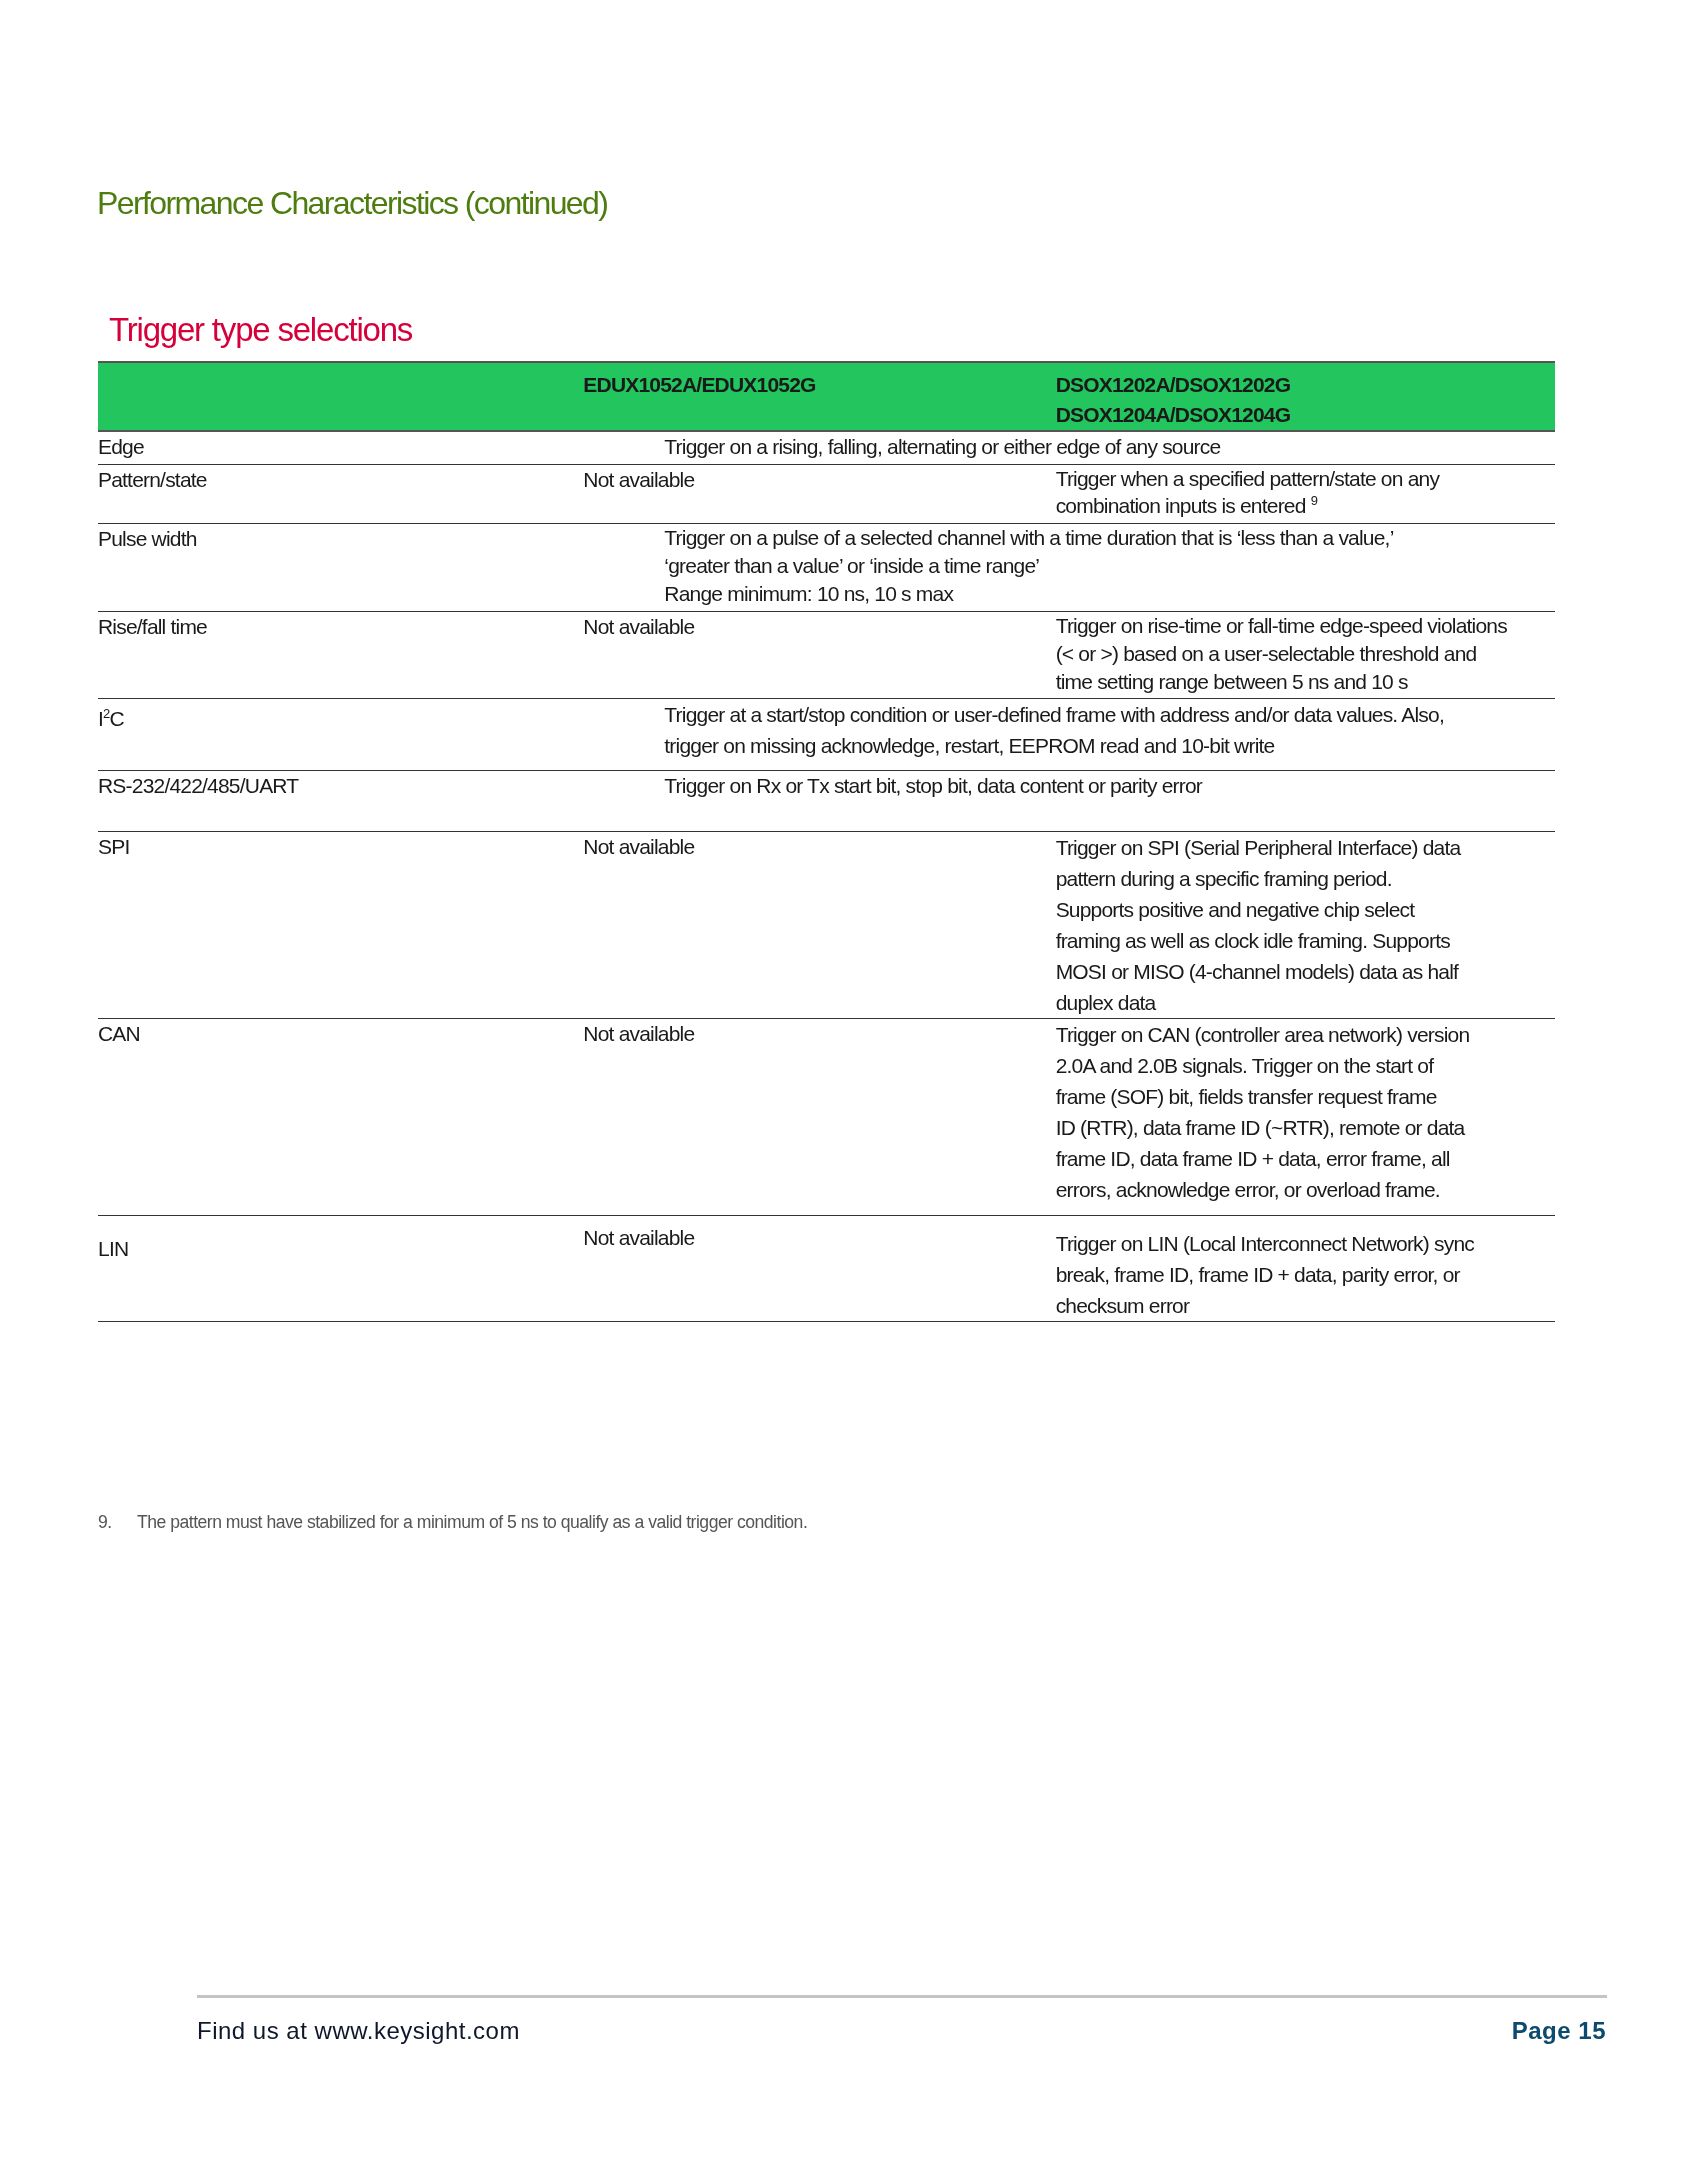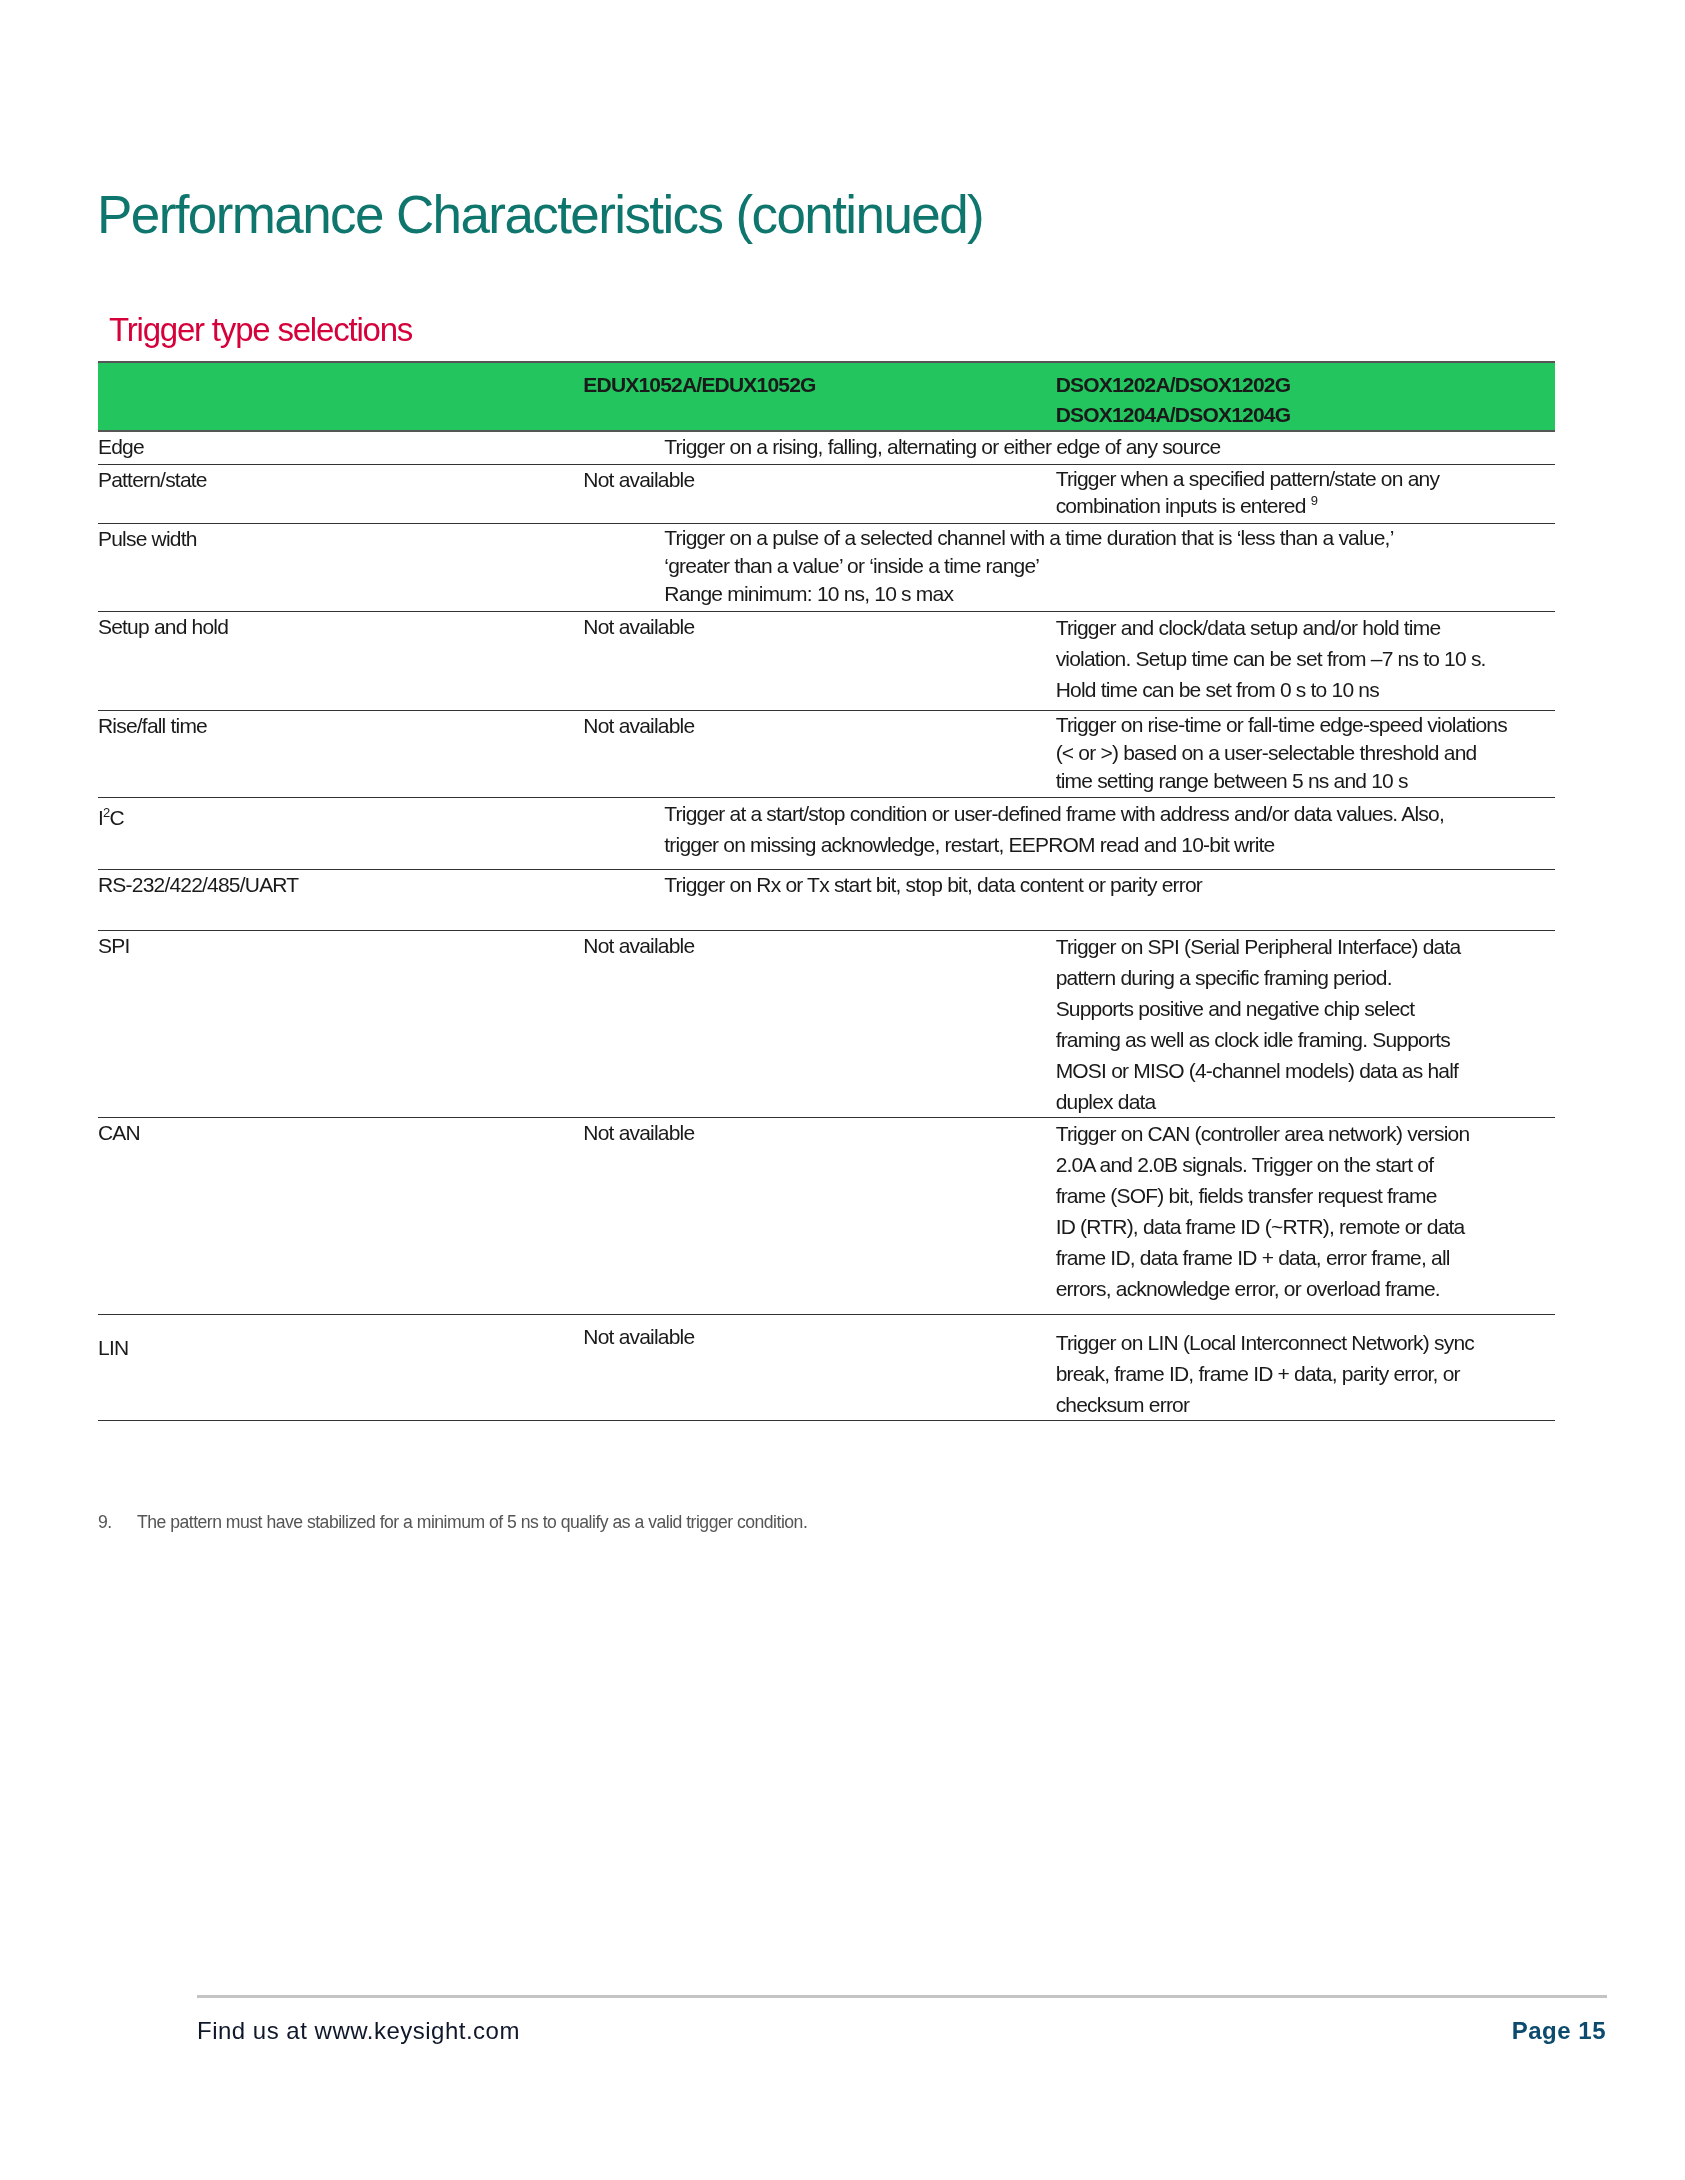--- a/index.html
+++ b/index.html
@@ -1,18 +1,18 @@
 <!DOCTYPE html>
 <html style="font-size:14px"><head>
 <meta charset="utf-8">
 <style>
   html, body { margin: 0; padding: 0; background: #ffffff; }
   body { width: 1685px; height: 2180px; position: relative; overflow: hidden;
          font-family: "Liberation Sans", sans-serif; color: #1a1a1a; }
-  .title { position: absolute; left: 97px; top: 186px; font-size: 53px; color: #0f766e;
+  .title { position: absolute; left: 97px; top: 186px; font-size: 32px; color: #4d7c0f;
            letter-spacing: -1.6px; font-weight: normal; margin: 0; line-height: 1.1; }
   .subtitle { position: absolute; left: 97px; top: 300px; font-size: 33px; color: #d6003a;
               letter-spacing: -1.2px; font-weight: normal; margin: 12px; line-height: 1.1; }
   table.spec { position: absolute; left: 98px; top: 361px; width: 1457px;
                border-collapse: collapse; font-size: 21px; letter-spacing: -0.8px; }
   table.spec td, table.spec th { padding: 0; vertical-align: top; text-align: left; }
   table.spec thead tr { background: #22c55e; }
   table.spec thead th { font-weight: bold; height: 63px; padding-top: 7px; box-sizing: border-box;
                         line-height: 30px; border-top: 2.6px solid #555; border-bottom: 2.6px solid #555; }
   table.spec tbody tr { border-bottom: 1.8px solid #333; }
@@ -68,29 +68,20 @@
 
     <tr style="height:88px">
       <td class="cell">Pulse width</td>
       <td class="cell span" colspan="2" style="line-height:28px">
         <p>Trigger on a pulse of a selected channel with a time duration that is ‘less than a value,’</p>
         <p>‘greater than a value’ or ‘inside a time range’</p>
         <p>Range minimum: 10 ns, 10 s max</p>
       </td>
     </tr>
 
-    <tr style="height:99px">
-      <td class="cell">Setup and hold</td>
-      <td class="cell">Not available</td>
-      <td class="cell loose">
-        <p>Trigger and clock/data setup and/or hold time</p>
-        <p>violation. Setup time can be set from –7 ns to 10 s.</p>
-        <p>Hold time can be set from 0 s to 10 ns</p>
-      </td>
-    </tr>
 
     <tr style="height:87px">
       <td class="cell">Rise/fall time</td>
       <td class="cell">Not available</td>
       <td class="cell" style="line-height:28px">
         <p>Trigger on rise-time or fall-time edge-speed violations</p>
         <p>(&lt; or &gt;) based on a user-selectable threshold and</p>
         <p>time setting range between 5 ns and 10 s</p>
       </td>
     </tr>

